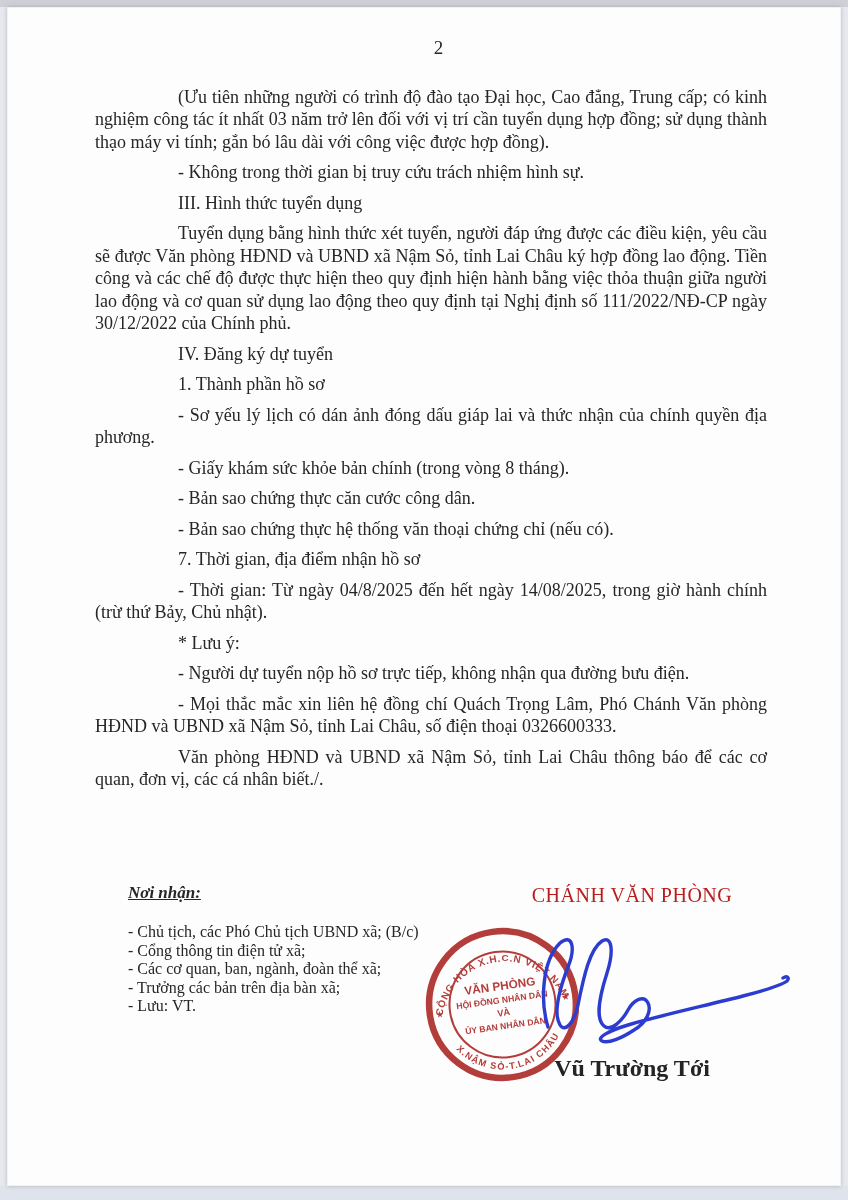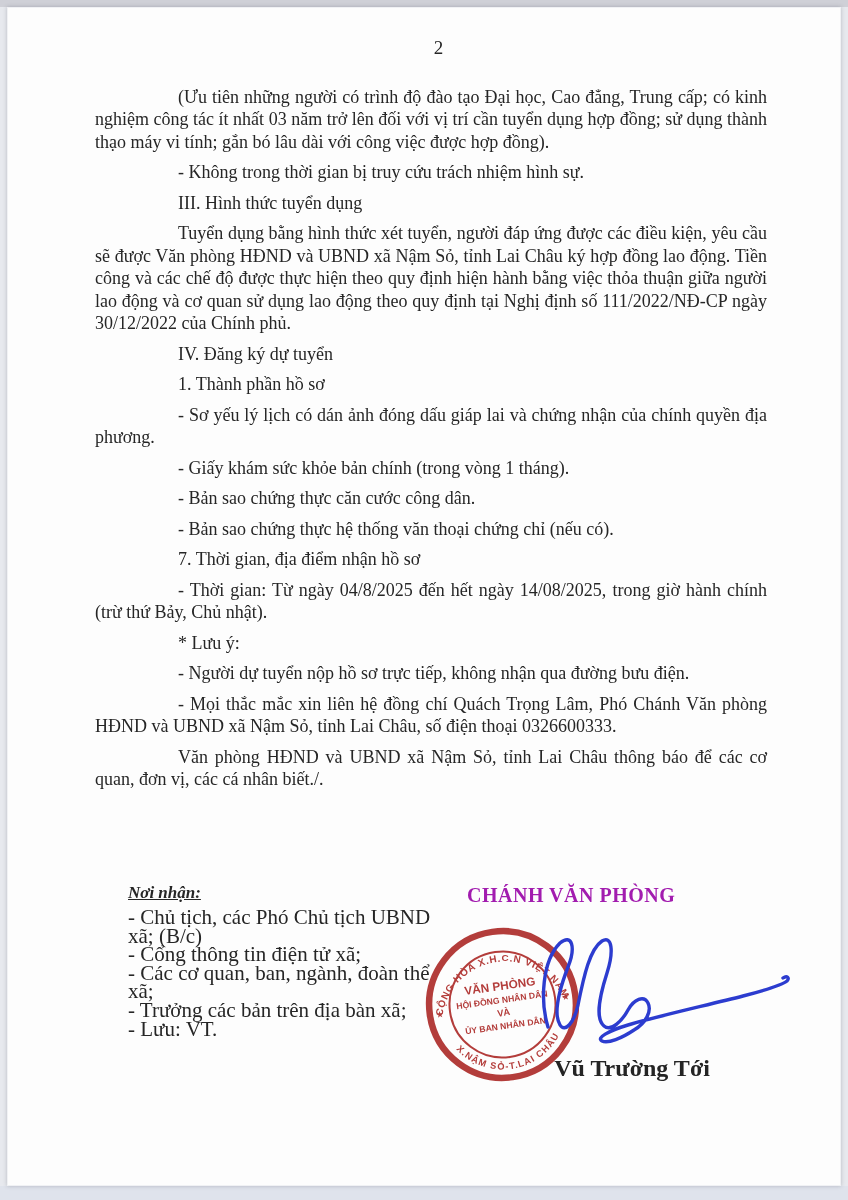--- a/index.html
+++ b/index.html
@@ -21,27 +21,27 @@
   }
   .page-number{text-align:center;margin:0 0 26px 0;font-size:19px;text-indent:0;}
   .content p{margin:0 15px 8px 0;text-indent:83px;}
   .content p.b{font-weight:normal;}
 
   .recipients{
     position:absolute;left:121px;top:876px;width:330px;color:#262626;
   }
   .recipients .head{
     font-size:17px;font-weight:bold;font-style:italic;
-    text-decoration:underline;margin-bottom:5px;
+    text-decoration:underline;margin-bottom:20px;
   }
-  .recipients .item{font-size:21px;line-height:18.6px;}
+  .recipients .item{font-size:16px;line-height:18.6px;}
 
   .sign-title{
-    position:absolute;left:460px;top:877px;width:330px;text-align:left;
-    font-size:20px;font-weight:bold;color:#a21caf;letter-spacing:.5px;
+    position:absolute;left:460px;top:877px;width:330px;text-align:center;
+    font-size:20px;font-weight:normal;color:#b91c1c;letter-spacing:.5px;
   }
   .sign-name{
     position:absolute;left:460px;top:1048px;width:330px;text-align:center;
     font-size:24px;font-weight:bold;color:#242424;
   }
 
   .stamp{position:absolute;left:414px;top:916px;width:163px;height:163px;opacity:.95;}
   .stamp text{font-family:"Liberation Sans", sans-serif;}
   .signature{position:absolute;left:531px;top:921px;width:254px;height:116px;}
 </style>
@@ -58,22 +58,22 @@
 
     <p>(Ưu tiên những người có trình độ đào tạo Đại học, Cao đẳng, Trung cấp; có kinh nghiệm công tác ít nhất 03 năm trở lên đối với vị trí cần tuyển dụng hợp đồng; sử dụng thành thạo máy vi tính; gắn bó lâu dài với công việc được hợp đồng).</p>
     <p>- Không trong thời gian bị truy cứu trách nhiệm hình sự.</p>
 
     <p class="b">III. Hình thức tuyển dụng</p>
     <p>Tuyển dụng bằng hình thức xét tuyển, người đáp ứng được các điều kiện, yêu cầu sẽ được Văn phòng HĐND và UBND xã Nậm Sỏ, tỉnh Lai Châu ký hợp đồng lao động. Tiền công và các chế độ được thực hiện theo quy định hiện hành bằng việc thỏa thuận giữa người lao động và cơ quan sử dụng lao động theo quy định tại Nghị định số 111/2022/NĐ-CP ngày 30/12/2022 của Chính phủ.</p>
 
     <p class="b">IV. Đăng ký dự tuyển</p>
 
     <p class="b">1. Thành phần hồ sơ</p>
-    <p>- Sơ yếu lý lịch có dán ảnh đóng dấu giáp lai và chứng nhận của chính quyền địa phương.</p>
-    <p>- Giấy khám sức khỏe bản chính (trong vòng 1 tháng).</p>
+    <p>- Sơ yếu lý lịch có dán ảnh đóng dấu giáp lai và thức nhận của chính quyền địa phương.</p>
+    <p>- Giấy khám sức khỏe bản chính (trong vòng 8 tháng).</p>
     <p>- Bản sao chứng thực căn cước công dân.</p>
     <p>- Bản sao chứng thực hệ thống văn thoại chứng chỉ (nếu có).</p>
 
     <p class="b">7. Thời gian, địa điểm nhận hồ sơ</p>
     <p>- Thời gian: Từ ngày 04/8/2025 đến hết ngày 14/08/2025, trong giờ hành chính (trừ thứ Bảy, Chủ nhật).</p>
 
     <p class="b">* Lưu ý:</p>
     <p>- Người dự tuyển nộp hồ sơ trực tiếp, không nhận qua đường bưu điện.</p>
     <p>- Mọi thắc mắc xin liên hệ đồng chí Quách Trọng Lâm, Phó Chánh Văn phòng HĐND và UBND xã Nậm Sỏ, tỉnh Lai Châu, số điện thoại 0326600333.</p>
 

